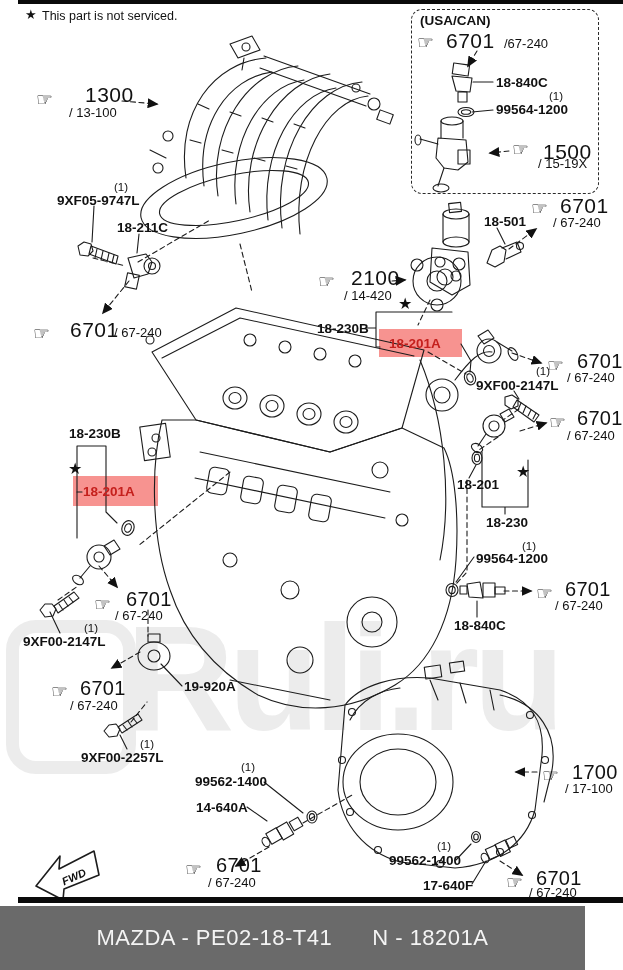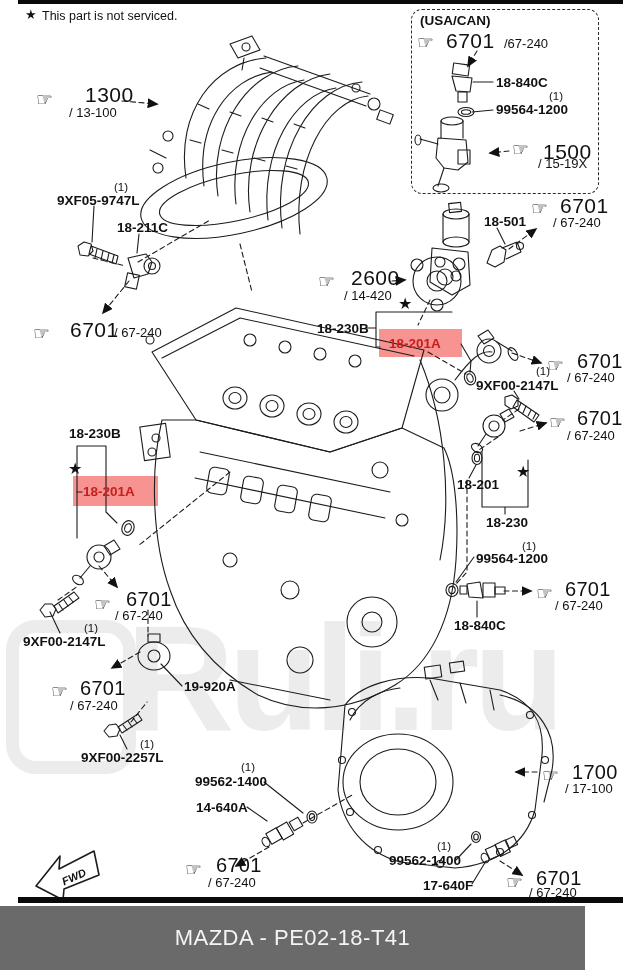--- a/index.html
+++ b/index.html
@@ -67,21 +67,21 @@
   <span class="lbl part" style="left:484px;top:215px">18-501</span>
 
   <span class="lbl qty" style="left:114px;top:182px">(1)</span>
   <span class="lbl part" style="left:57px;top:194px">9XF05-9747L</span>
   <span class="lbl part" style="left:117px;top:221px">18-211C</span>
   <span class="lbl hand" style="left:33px;top:324px">☞</span>
   <span class="lbl num" style="left:70px;top:319px">6701</span>
   <span class="lbl code" style="left:114px;top:326px">/ 67-240</span>
 
   <span class="lbl hand" style="left:318px;top:272px">☞</span>
-  <span class="lbl num" style="left:351px;top:267px">2600</span>
+  <span class="lbl num" style="left:351px;top:267px">2100</span>
   <span class="lbl code" style="left:344px;top:289px">/ 14-420</span>
 
   <span class="lbl star" style="left:398px;top:296px">★</span>
   <span class="lbl part" style="left:317px;top:322px">18-230B</span>
   <div class="hl" style="left:379px;top:329px;width:83px;height:28px"></div>
   <span class="lbl part red" style="left:389px;top:337px">18-201A</span>
   <span class="lbl qty" style="left:536px;top:366px">(1)</span>
   <span class="lbl part" style="left:476px;top:379px">9XF00-2147L</span>
   <span class="lbl hand" style="left:547px;top:356px">☞</span>
   <span class="lbl num-s" style="left:577px;top:351px">6701</span>
@@ -392,14 +392,15 @@
       <g>
         <path d="M36,886 L60,856 L59,869 L94,851 L99,875 L64,889 L63,900 Z" stroke-width="1.6"></path>
       </g>
     </g>
     <text x="60" y="882" font-size="11" font-weight="bold" font-style="italic" fill="#111" font-family="Liberation Sans, sans-serif" transform="rotate(-24 70 874)">FWD</text>
   </svg>
 
   <div class="divline"></div>
   <div class="footer">
     <span>MAZDA - PE02-18-T41</span>
+    <span>N - 18201A</span>
   </div>
 </div>
 
 </body></html>

